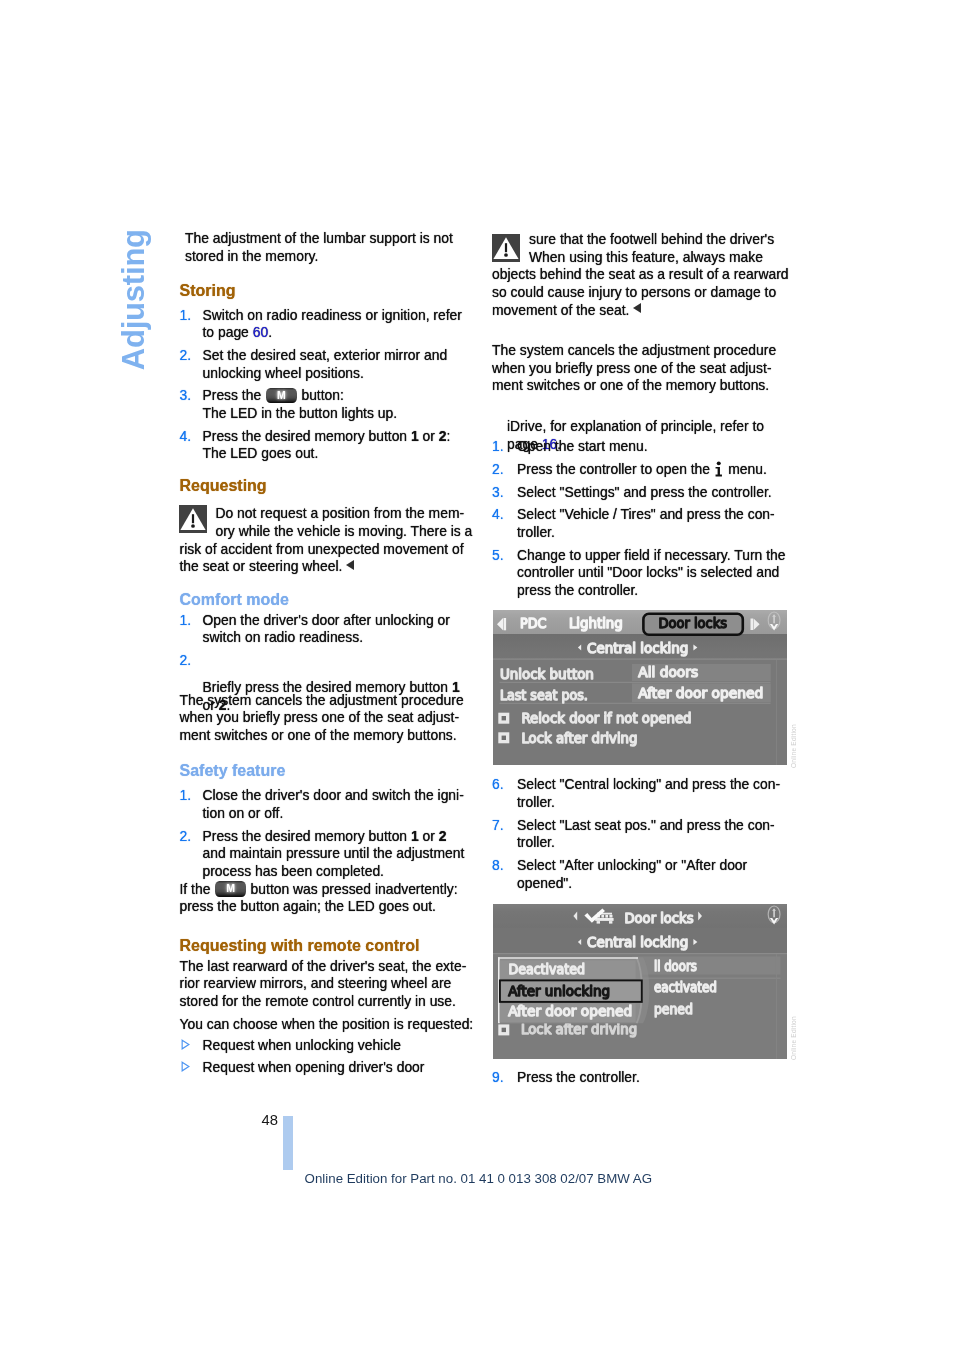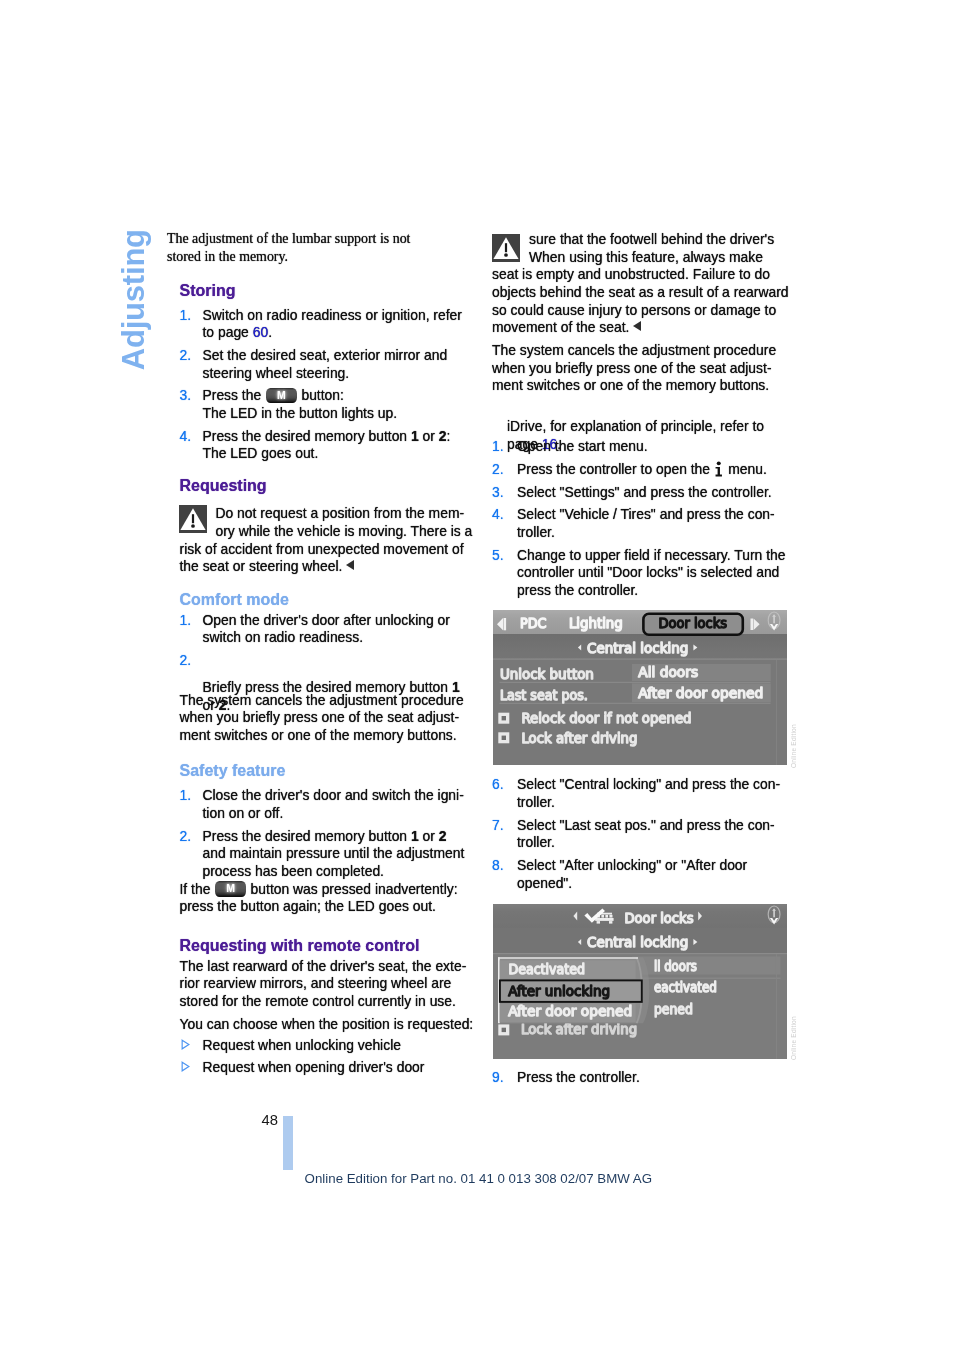--- a/index.html
+++ b/index.html
@@ -11,21 +11,21 @@
 
   
   .chaptab{position:absolute;left:0;top:0;width:1px;height:1px;}
   .chaptab span{position:absolute;display:block;white-space:nowrap;
     font-size:31px;font-weight:bold;color:#7fb2ef;letter-spacing:-0.21px;
     transform-origin:0 0;transform:translate(115.6px,370.2px) rotate(-90deg);}
 
   
   .tb{position:absolute;font-size:13.9px;line-height:17.65px;color:#111;white-space:nowrap;
       text-shadow:0 0 0.9px rgba(0,0,0,0.95);}
-  .h3{position:absolute;font-size:16px;font-weight:bold;line-height:16px;color:#4c1d95;white-space:nowrap;
+  .h3{position:absolute;font-size:16px;font-weight:bold;line-height:16px;color:#a16207;white-space:nowrap;
       text-shadow:0 0 0.75px currentColor;}
   .h3.light{color:#7cacec;}
   .num{position:absolute;font-size:13.9px;line-height:17.65px;color:#1476f0;
       text-shadow:0 0 0.9px rgba(20,118,240,0.95);}
   .link{color:#1f1fe6;}
 
   
   .tbul{position:absolute;width:9px;height:11px;}
   .tbul svg{display:block;width:9px;height:11px;}
 
@@ -64,34 +64,34 @@
 </head>
 <body>
 
 <div class="page">
 
   <div class="chaptab">
     <span>Adjusting</span>
   </div>
 
   <div id="content">
-      <div class="tb" style="left:167px;top:230.4px;font-family:Liberation Serif, serif;">
+      <div class="tb" style="left:185px;top:230.4px;">
         <div>The adjustment of the lumbar support is not</div>
         <div>stored in the memory.</div>
       </div>
       <div class="h3" style="left:179.5px;top:283.4px;">Storing</div>
       <div class="num" style="left:179.5px;top:306.6px;">1.</div>
       <div class="tb" style="left:202.5px;top:306.6px;">
         <div>Switch on radio readiness or ignition, refer</div>
         <div>to page <span class="link">60</span>.</div>
       </div>
       <div class="num" style="left:179.5px;top:347px;">2.</div>
       <div class="tb" style="left:202.5px;top:347px;">
         <div>Set the desired seat, exterior mirror and</div>
-        <div>steering wheel steering.</div>
+        <div>unlocking wheel positions.</div>
       </div>
       <div class="num" style="left:179.5px;top:387.4px;">3.</div>
       <div class="tb" style="left:202.5px;top:387.4px;">
         <div>Press the <span class="mbtn"><i>M</i></span> button:</div>
         <div>The LED in the button lights up.</div>
       </div>
       <div class="num" style="left:179.5px;top:427.79999999999995px;">4.</div>
       <div class="tb" style="left:202.5px;top:427.79999999999995px;">
         <div>Press the desired memory button <b>1</b> or <b>2</b>:</div>
         <div>The LED goes out.</div>
@@ -174,21 +174,20 @@
           <rect x="0" y="0" width="28" height="28" fill="#414141"></rect>
           <path d="M14 3.3 L26.6 25.1 L1.4 25.1 Z" fill="#ffffff"></path>
           <rect x="0" y="25.3" width="28" height="2.7" fill="#414141"></rect>
           <rect x="12.9" y="9.2" width="2.2" height="9.0" fill="#1a1a1a"></rect>
           <circle cx="14" cy="21.0" r="1.85" fill="#1a1a1a"></circle>
         </svg>
       </div>
       <div class="tb" style="left:492px;top:231px;">
         <div style="padding-left: 37px;">sure that the footwell behind the driver's</div>
         <div style="padding-left: 37px;">When using this feature, always make</div>
-        <div>seat is empty and unobstructed. Failure to do</div>
         <div>objects behind the seat as a result of a rearward</div>
         <div>so could cause injury to persons or damage to</div>
         <div>movement of the seat.<span class="endmark"></span></div>
       </div>
       <div class="tb" style="left:492px;top:342px;">
         <div>The system cancels the adjustment procedure</div>
         <div>when you briefly press one of the seat adjust-</div>
         <div>ment switches or one of the memory buttons.</div>
       </div>
       <div class="tb" style="left:492px;top:418px;margin-left:15px;">

